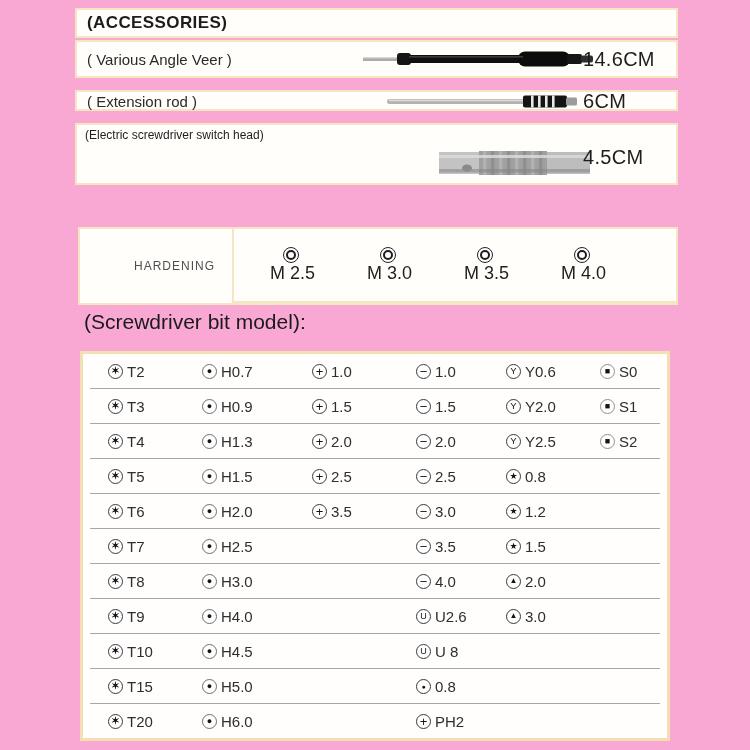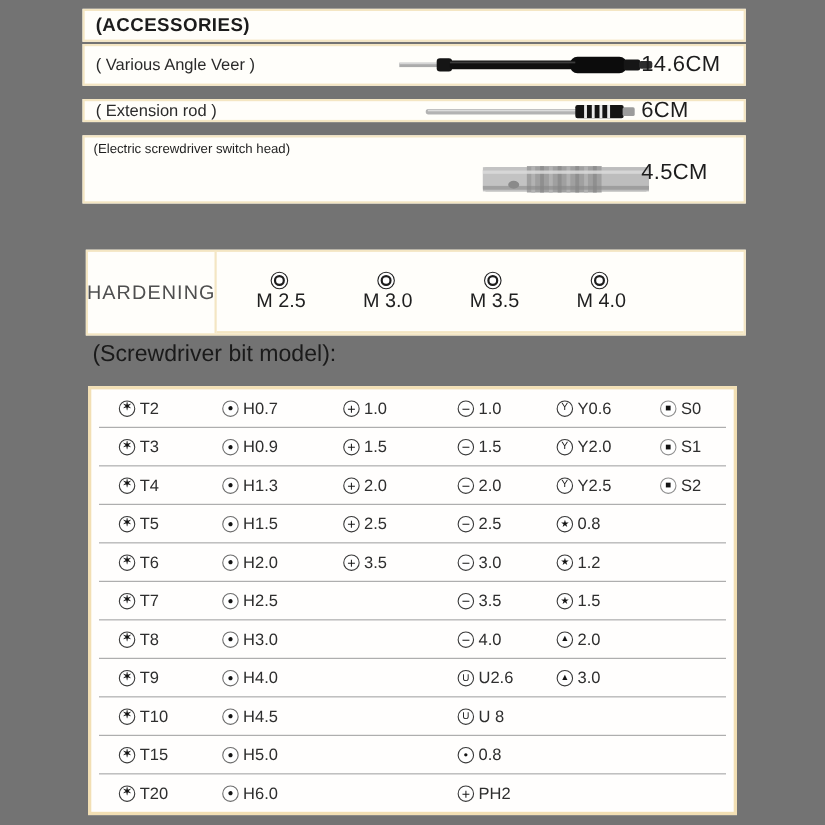--- a/index.html
+++ b/index.html
@@ -1,16 +1,16 @@
 <!DOCTYPE html>
 <html><head>
 <meta charset="utf-8">
 <style>
   html,body{margin:0;padding:0;background:#ffffff;}
-  .page{position:relative;width:750px;height:750px;background:#737373;overflow:hidden;
+  .page{position:relative;width:750px;height:750px;background:#f9a8d4;overflow:hidden;
         font-family:"Liberation Sans", sans-serif;color:#2b2b2b;}
   .box{background:#fffefa;border:2px solid #f4e6c3;box-sizing:border-box;}
 
   
   .acc{position:absolute;left:75px;top:8px;width:603px;}
   .title-box{height:30px;display:flex;align-items:center;padding-left:10px;
              font-size:17px;font-weight:700;letter-spacing:.4px;color:#1c1c1c;margin-bottom:2px;}
   .acc-row{position:relative;margin-bottom:12px;}
   .acc-row1{height:38px;}
   .acc-row2{height:21px;}
@@ -24,21 +24,21 @@
   .img{position:absolute;}
   .img-shaft{right:72px;top:50%;transform:translateY(-50%);}
   .img-rod{right:96px;top:50%;transform:translateY(-50%);}
   .img-head{right:84px;bottom:2px;}
 
   
   .sleeve-title{position:absolute;left:83px;top:196px;font-size:17px;font-weight:700;
                 letter-spacing:.4px;color:#1c1c1c;}
   .sleeve-box{position:absolute;left:78px;top:227px;width:600px;height:78px;display:flex;}
   .hardening{width:115px;flex:none;border-right:2px solid #f4e6c3;display:flex;
-             align-items:center;justify-content:center;font-size:18px;letter-spacing:1px;color:#4f4f4f;}
+             align-items:center;justify-content:center;font-size:12px;letter-spacing:1px;color:#4f4f4f;padding-left:37px;}
   .sleeve-grid{flex:1;display:flex;flex-direction:column;}
   .sleeve-row{flex:1;display:grid;grid-template-columns:repeat(4,97px);padding-left:10px;align-items:center;}
   .sleeve-row:first-child{border-bottom:2px solid #f4e6c3;}
   .sleeve-cell{display:flex;align-items:center;font-size:18px;color:#1f1f1f;white-space:nowrap;flex-direction:column;}
 
   
   .bits-title{position:absolute;left:84px;top:310px;font-size:21px;color:#1a1a1a;}
   .bits-table{position:absolute;left:80px;top:351px;width:590px;height:390px;
               border:3px solid #f2dfb4;background:#fffefd;box-sizing:border-box;
               display:flex;flex-direction:column;}

